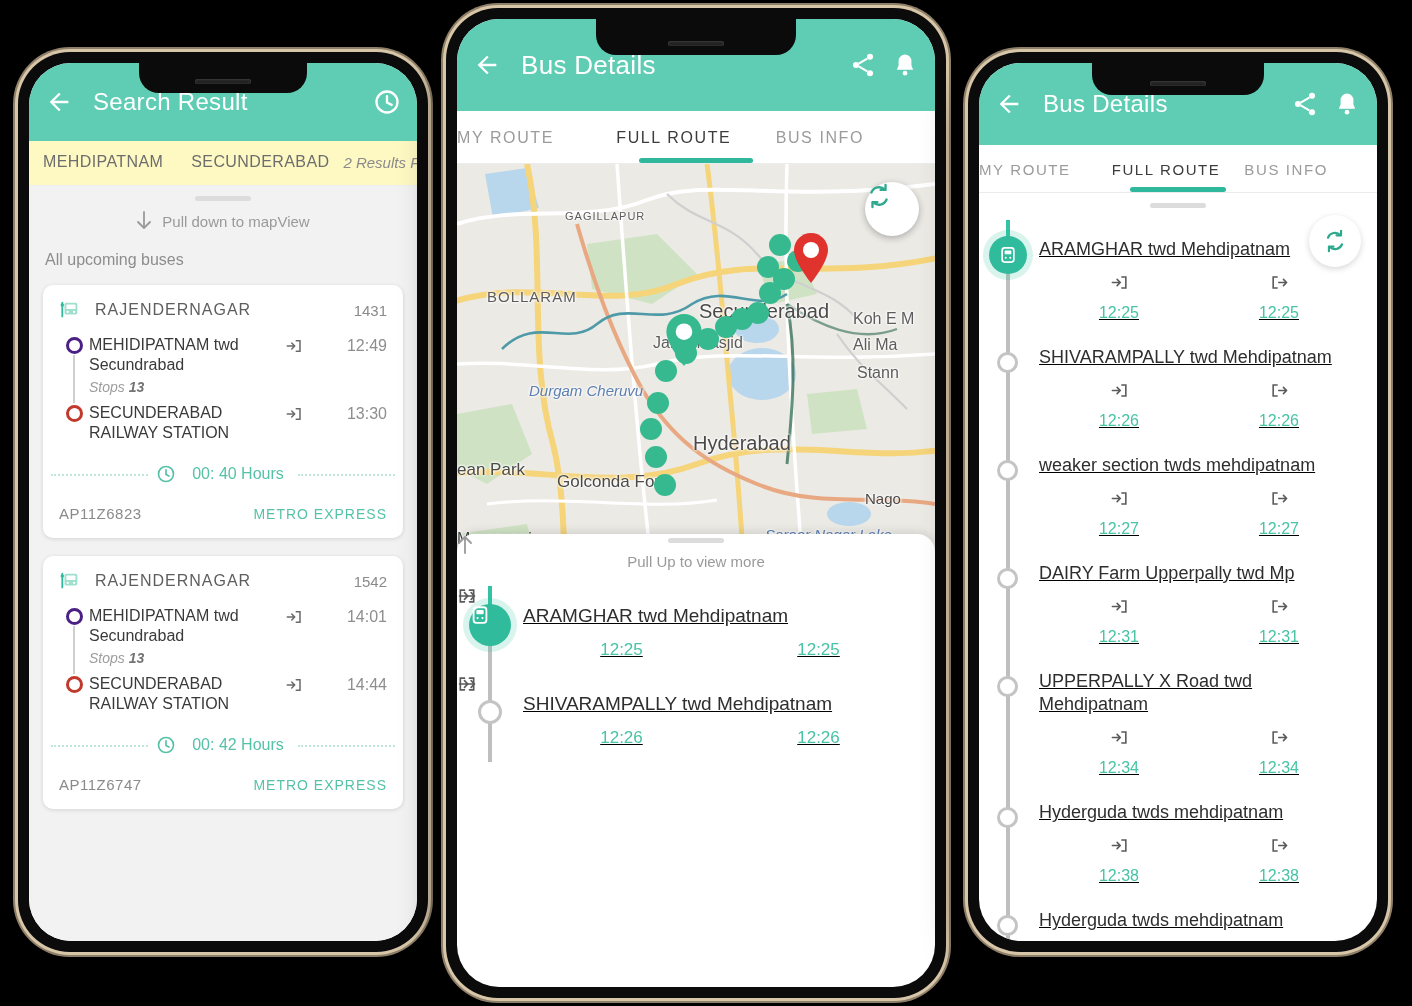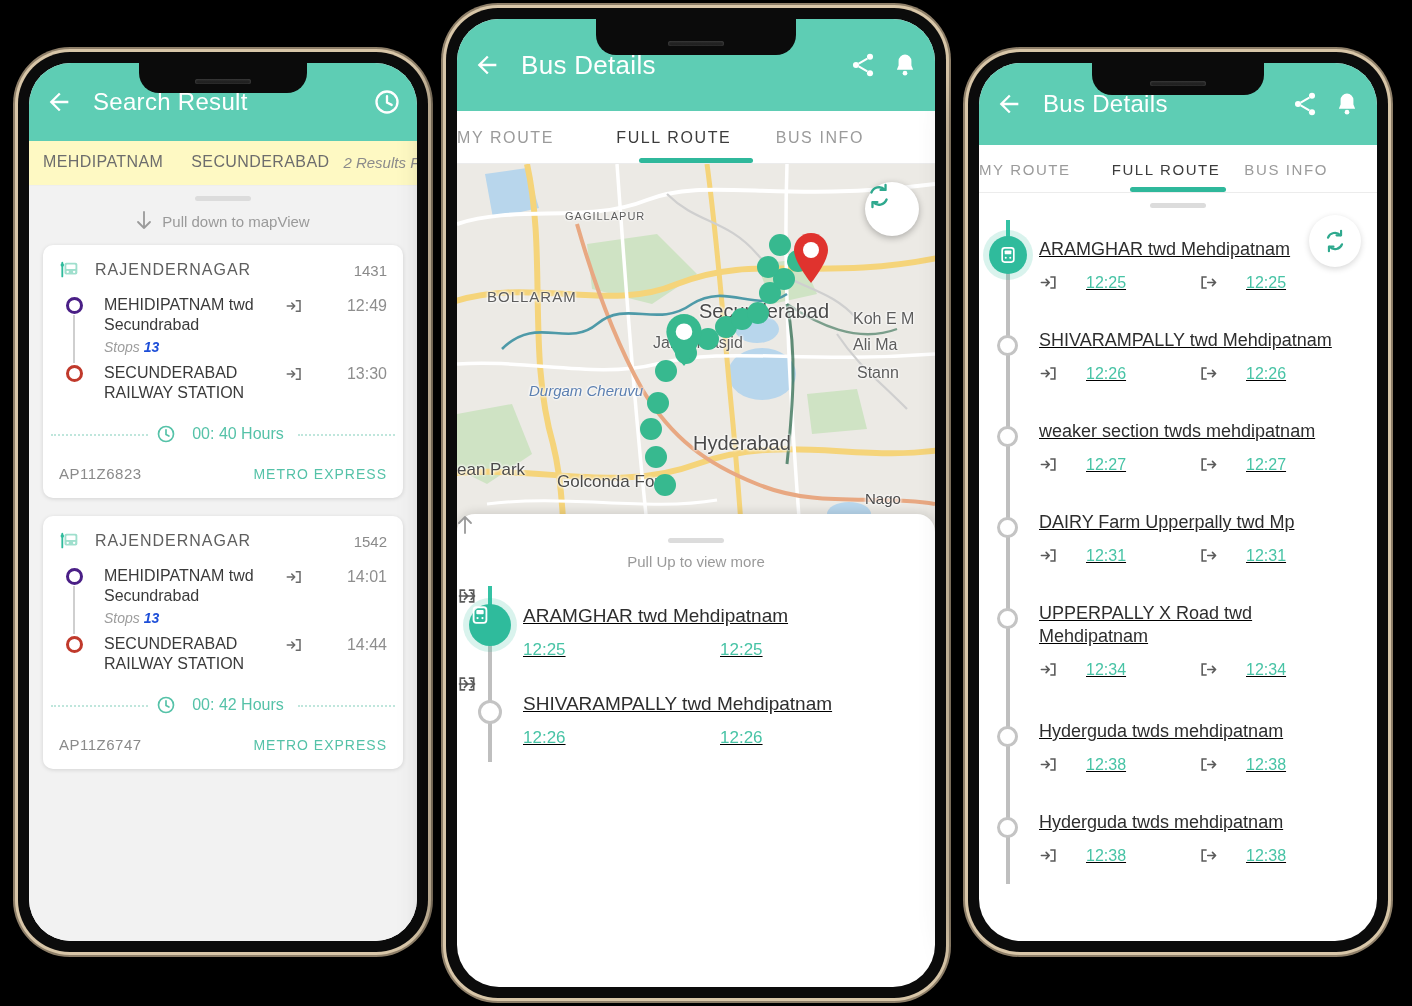--- a/index.html
+++ b/index.html
@@ -122,28 +122,28 @@
   .card {
     background: #fff; margin: 0 14px 18px; border-radius: 10px;
     box-shadow: 0 1px 4px rgba(0,0,0,.13);
     padding: 14px 16px 0;
   }
   .card-head { display: flex; align-items: center; padding-bottom: 10px; }
   .card-head .nm {
     flex: 1; margin-left: 14px; font-size: 16px; letter-spacing: 1px; color: #5e5e5e;
   }
   .card-head .no { font-size: 15px; color: #8a8a8a; }
-  .leg { display: flex; align-items: flex-start; position: relative; padding: 4px 0; gap: 15px; }
+  .leg { display: flex; align-items: flex-start; position: relative; padding: 4px 0; }
   .leg-marker { width: 30px; flex: 0 0 30px; display: flex; justify-content: center; padding-top: 2px; }
   .ring { width: 17px; height: 17px; border-radius: 50%; border: 3px solid #4a1f86; background: #fff; }
   .ring.red { border-color: #c0392b; }
   .leg-text { flex: 1; }
   .leg-text .t1 { font-size: 16px; color: #3a3a3a; line-height: 1.25; }
   .leg-text .stops { font-size: 14px; color: #9d9d9d; font-style: italic; margin-top: 4px; }
-  .leg-text .stops b { color: #1d4ed8; font-style: italic; font-weight: 700; text-align: center; }
+  .leg-text .stops b { color: #737373; font-style: italic; font-weight: 700; text-align: center; }
   .leg-mid { display: flex; align-items: flex-start; gap: 30px; padding-top: 2px; }
   .leg-time { font-size: 16px; color: #8e8e8e; width: 54px; text-align: right; }
   .connector {
     position: absolute; left: 14px; top: 24px; bottom: -4px;
     width: 2px; background: #cfcfcf;
   }
   .dur-row {
     display: flex; align-items: center; gap: 10px;
     margin: 10px -16px 0; padding: 0 16px;
     position: relative; height: 34px; justify-content: center;
@@ -174,21 +174,21 @@
   .fab {
     position: absolute; border-radius: 50%;
     background: #fff; display: flex; align-items: center; justify-content: center;
     box-shadow: 0 2px 7px rgba(0,0,0,.28);
   }
   .dotpin { position: absolute; border-radius: 50%; background: #37b98f; }
 
   .sheet {
     position: absolute; left: 0; right: 0; bottom: 0;
     background: #fff; border-top-left-radius: 18px; border-top-right-radius: 18px;
-    padding-top: 20px;
+    padding-top: 0;
     box-shadow: 0 -2px 10px rgba(0,0,0,.12);
   }
   .sheet .pull-handle { margin-top: 4px; }
   .stop-list { padding: 2px 0 0; position: relative; }
   .stop-row { display: flex; position: relative; min-height: 88px; text-decoration: underline; }
   .rail { width: 66px; flex: 0 0 66px; position: relative; }
   .rail .line {
     position: absolute; left: 31px; top: 0; bottom: 0; width: 4px; background: #bfbfbf;
   }
   .rail .line.teal { background: #34c2a4; }
@@ -200,21 +200,21 @@
   .rail .node.bus {
     left: 12px; top: 18px; width: 42px; height: 42px;
     background: #2fbb9c; border: none;
     display: flex; align-items: center; justify-content: center;
     box-shadow: 0 0 0 6px rgba(47,187,156,.18);
   }
   .stop-body { flex: 1; padding: 18px 18px 6px 0; }
   .stop-name { font-size: 19px; color: #2e2e2e; line-height: 1.28; }
   #phone3 .stop-name { font-size: 18px; }
   .stop-times { display: flex; align-items: center; margin-top: 12px; }
-  .stop-times .tcell { display: flex; align-items: center; gap: 28px; width: 50%; }
+  .stop-times .tcell { display: flex; align-items: center; gap: 12px; width: 50%; flex-direction: column; }
   .stop-times .tv { color: #47c3a5; font-size: 17px; }
   #phone3 .stop-times .tv { font-size: 16px; }
 
   
   #phone3 .stop-row { min-height: 91px; }
   #phone3 .rail { width: 60px; flex: 0 0 60px; }
   #phone3 .rail .line { left: 27px; }
   #phone3 .rail .node { left: 18px; top: 24px; width: 21px; height: 21px; }
   #phone3 .rail .node.bus { left: 10px; top: 16px; width: 38px; height: 38px; }
   .p3-scroll { position: relative; height: 100%; overflow: hidden; }
@@ -251,20 +251,21 @@
       </div>
 
       <div class="p1-body">
         <div class="pull-handle"></div>
         <div class="pull-row">
           <svg width="16" height="20" viewBox="0 0 16 20">
               <path d="M8 1v16M2 11l6 6 6-6" fill="none" stroke="#9a9a9a" stroke-width="1.8" stroke-linecap="round" stroke-linejoin="round"></path>
             </svg>
           <span>Pull down to mapView</span>
         </div>
+        <div class="sec-title">All upcoming buses</div>
 
         <div class="card">
           <div class="card-head">
             <svg width="22" height="22" viewBox="0 0 24 24">
               <rect x="6" y="4" width="14" height="13" rx="2" fill="#9fdfcd"></rect>
               <rect x="8" y="6" width="10" height="5" rx="1" fill="#fff"></rect>
               <circle cx="9.5" cy="14" r="1.3" fill="#fff"></circle>
                 <circle cx="16.5" cy="14" r="1.3" fill="#fff"></circle>
               <rect x="2.6" y="3" width="2" height="17" rx="1" fill="#2fbb9c"></rect>
               <circle cx="3.6" cy="6.5" r="1.9" fill="#2fbb9c"></circle>

